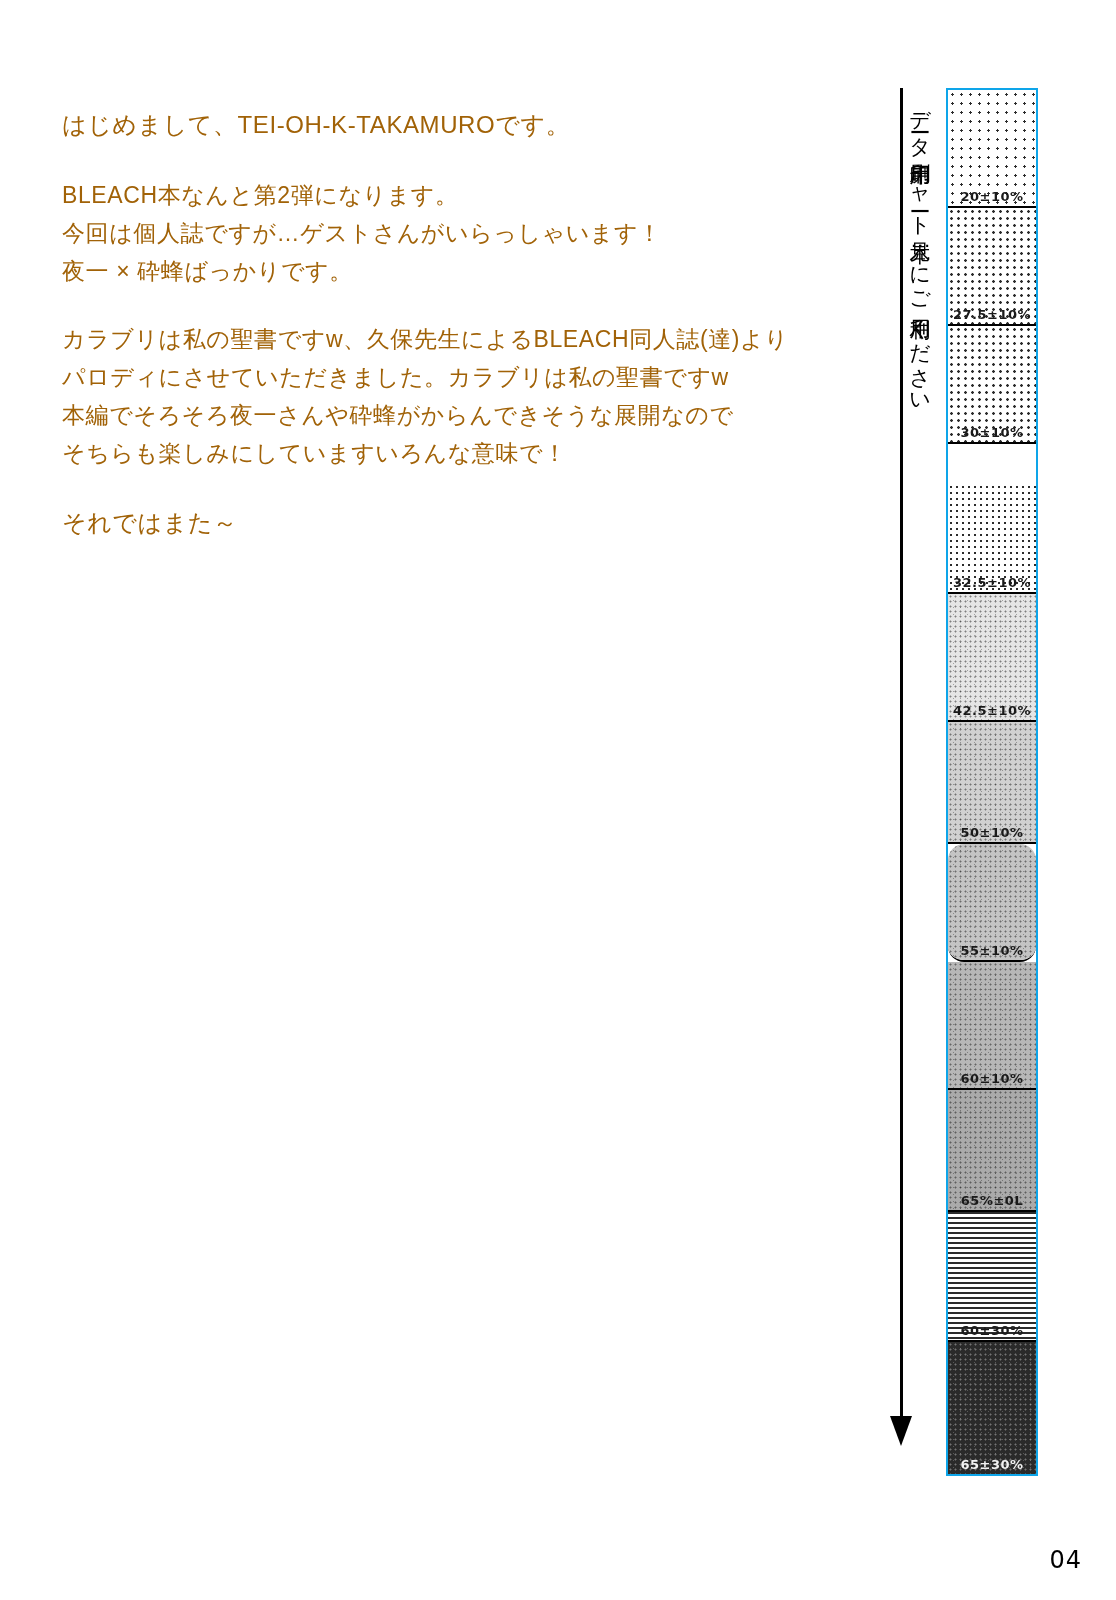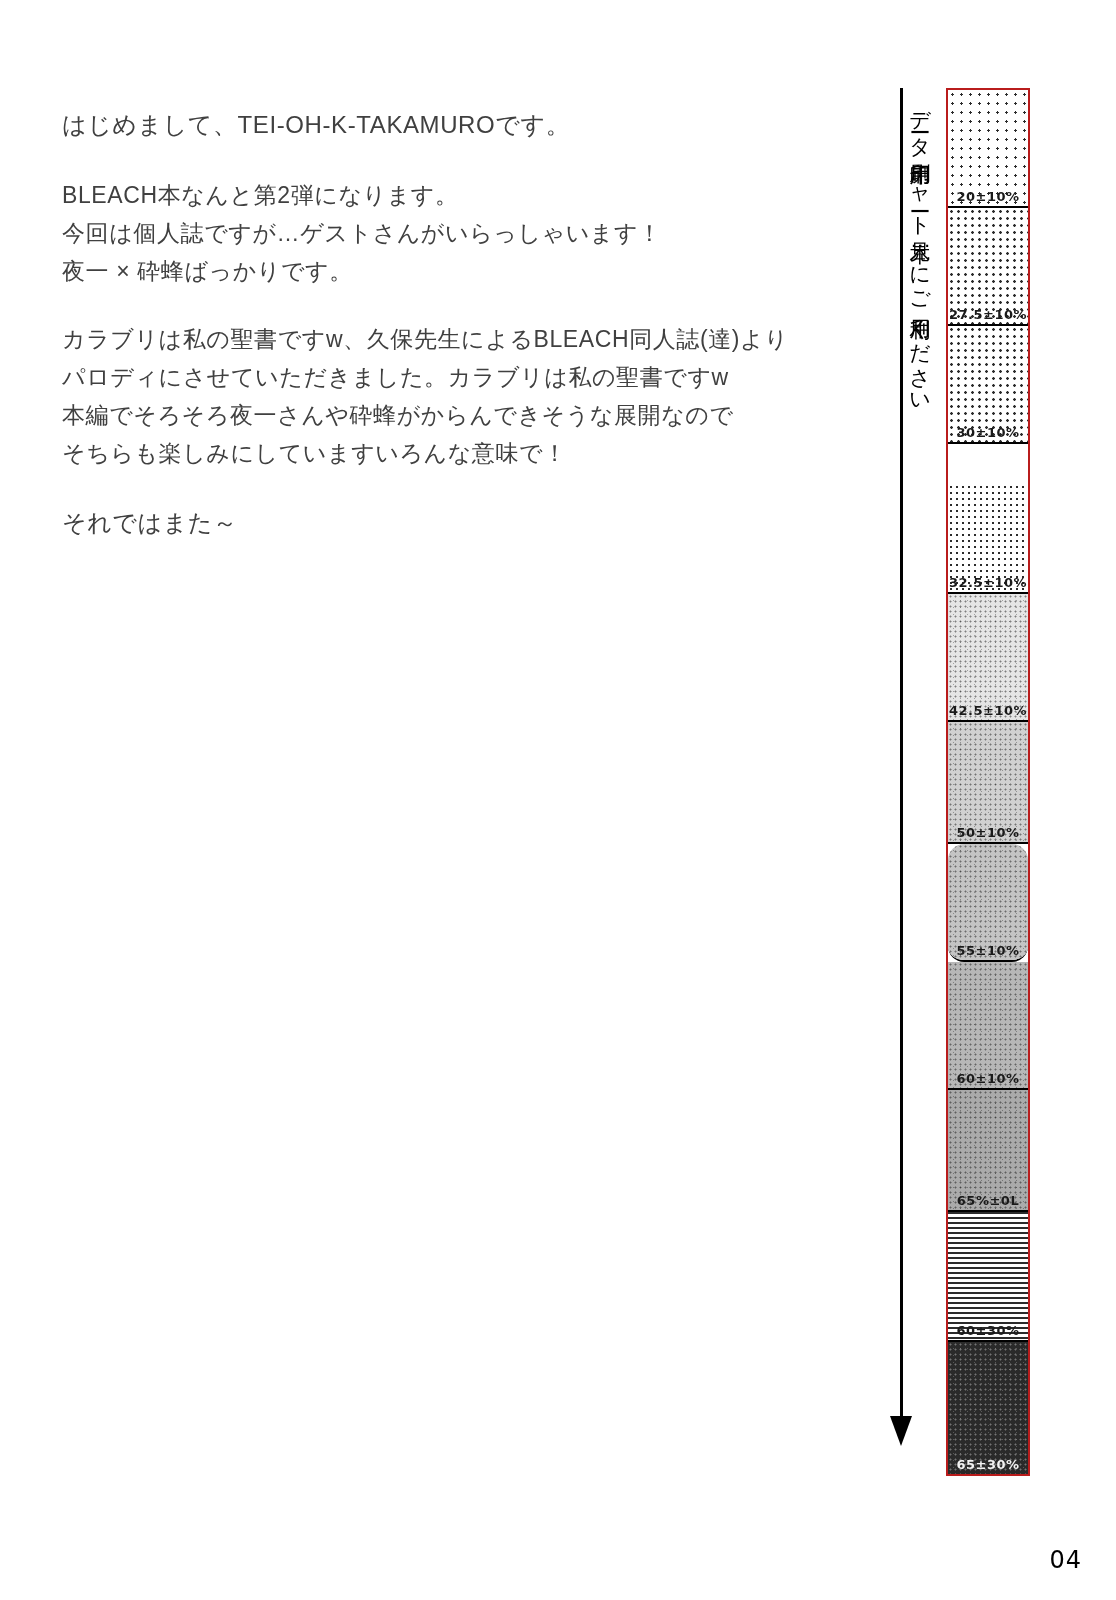--- a/index.html
+++ b/index.html
@@ -25,21 +25,21 @@
   }
   .para {
     margin: 0 0 30px 0;
   }
   .para:last-child { margin-bottom: 0; }
   .line {
     font-size: 23px;
     line-height: 38px;
     letter-spacing: 0.6px;
     white-space: pre;
-    color: #404040;
+    color: #a16207;
   }
   .line.big {
     font-size: 24px;
     line-height: 42px;
   }
 
   
   #chart {
     position: absolute;
     left: 890px;
@@ -82,22 +82,22 @@
     letter-spacing: 1px;
     writing-mode: vertical-rl;
     text-orientation: upright;
     white-space: nowrap;
     color: #000;
   }
   #swatches {
     position: absolute;
     left: 56px;
     top: 0px;
-    width: 84px;
-    border: 2px solid #b91c1c;
+    width: 92px;
+    border: 2px solid #0ea5e9;
     box-sizing: border-box;
   }
   .swatch {
     position: relative;
     box-sizing: border-box;
     border-bottom: 2px solid #000;
     overflow: hidden;
   }
   .swatch:last-child { border-bottom: none; }
   .swatch .fill {

